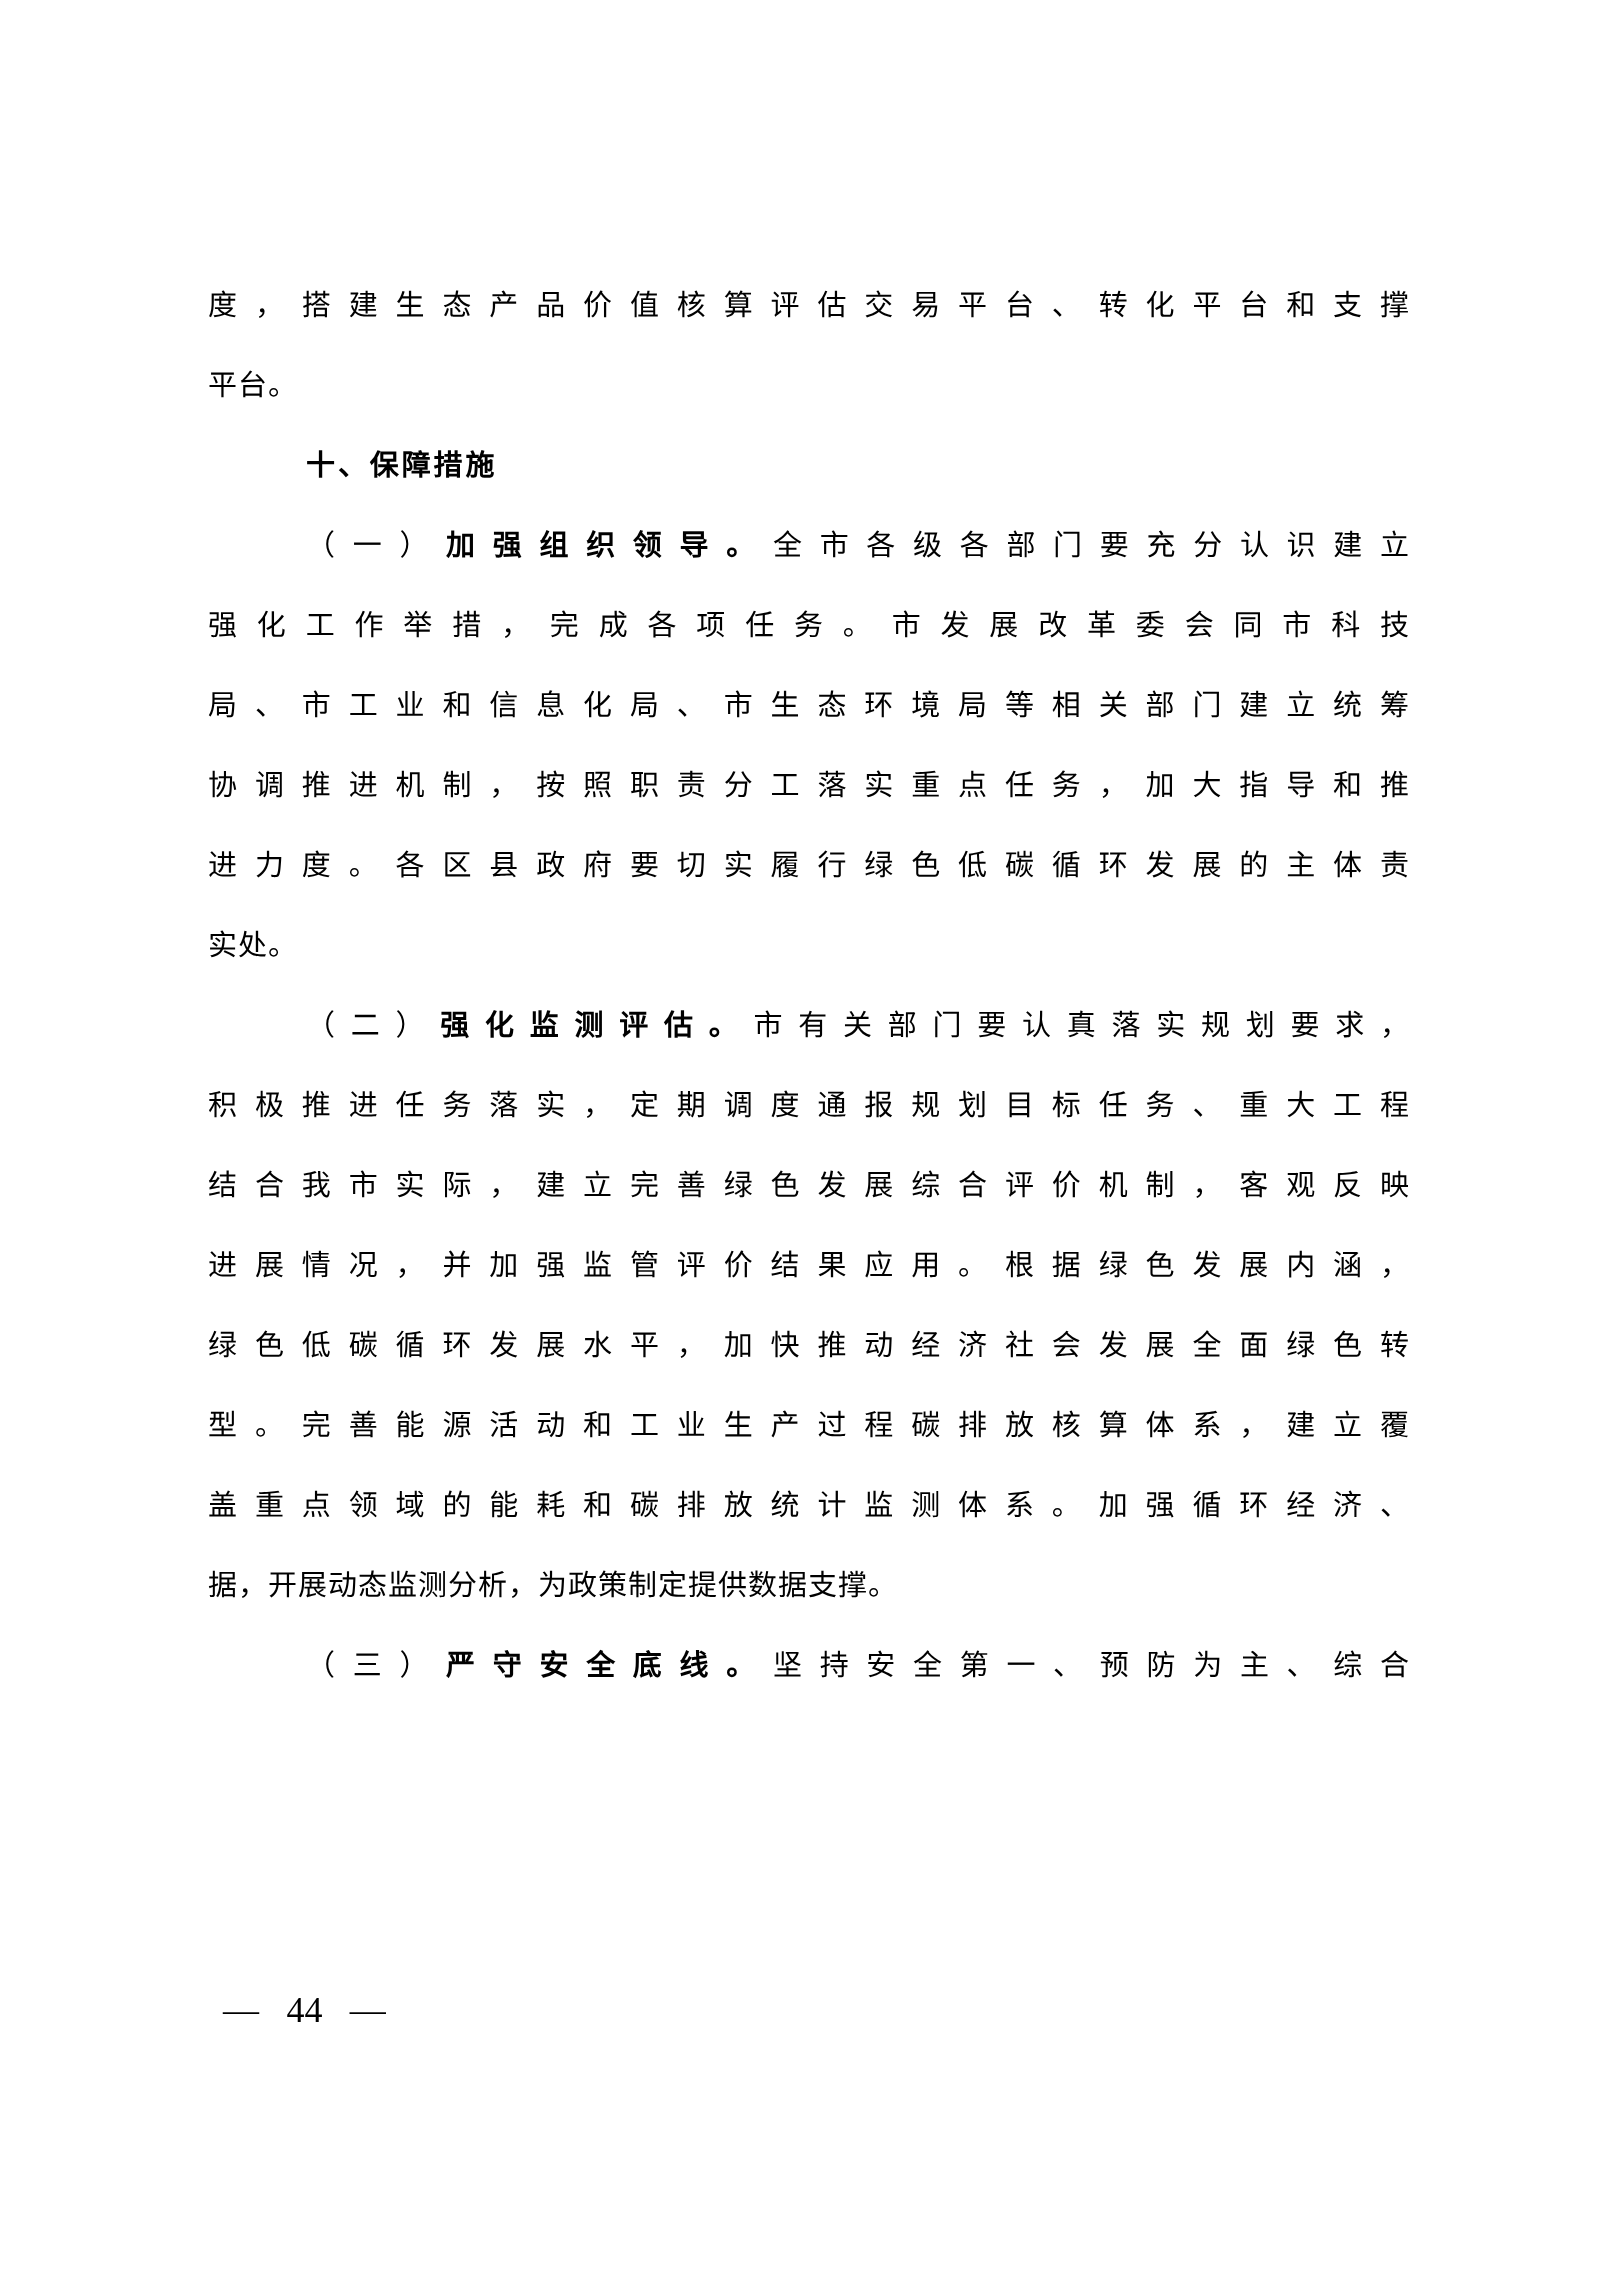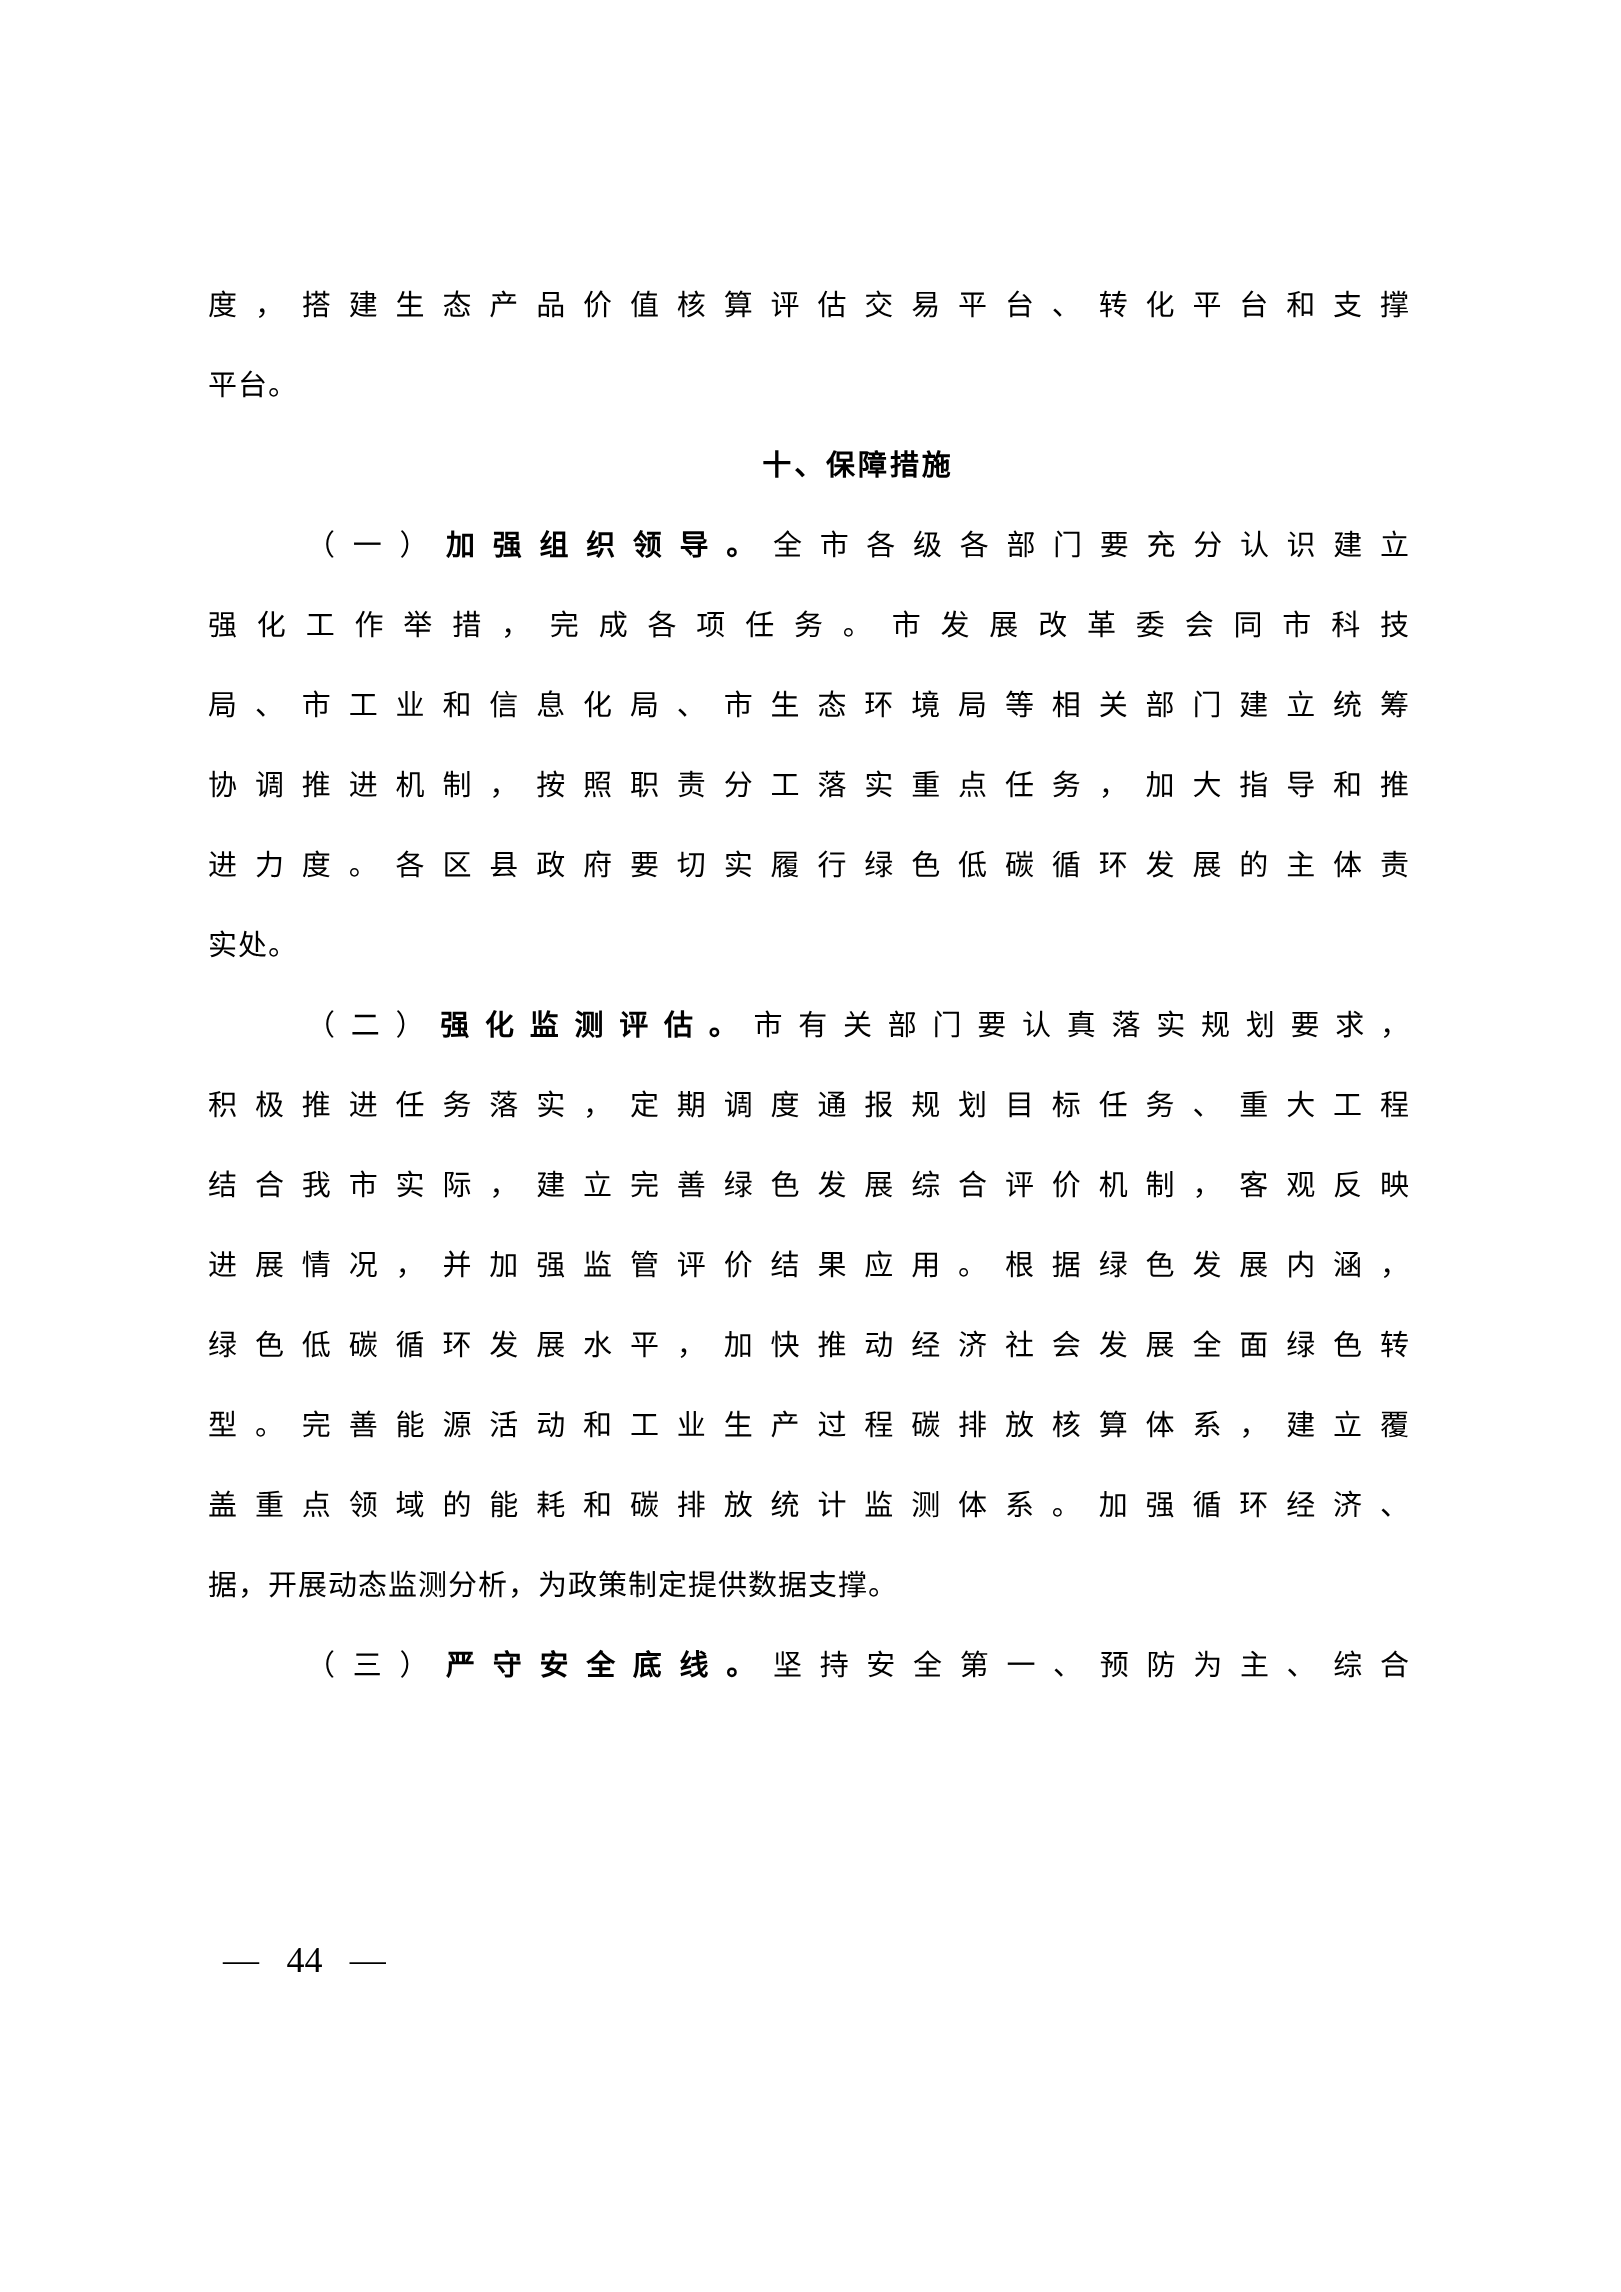--- a/index.html
+++ b/index.html
@@ -36,29 +36,28 @@
     text-align-last: justify;
     text-justify: inter-character;
   }
   .indent {
     text-indent: 98px;
   }
   .heading {
     font-weight: bold;
     font-family: "Liberation Sans", "DejaVu Sans", sans-serif;
     letter-spacing: 2.9px;
-    text-align: center;
   }
   .lead {
     font-weight: bold;
   }
   .footer {
     position: absolute;
     left: 223px;
-    top: 1939px;
+    top: 1989px;
     height: 43px;
     line-height: 43px;
     font-size: 36px;
     color: #000000;
   }
   .footer .num {
     margin: 0 27.4px;
   }
 </style>
 </head>

